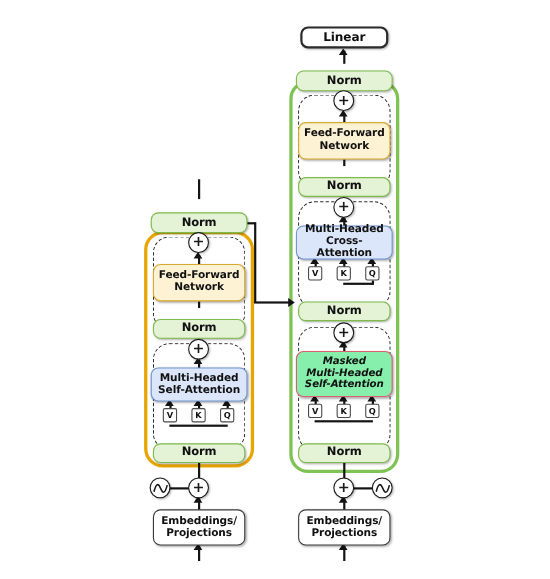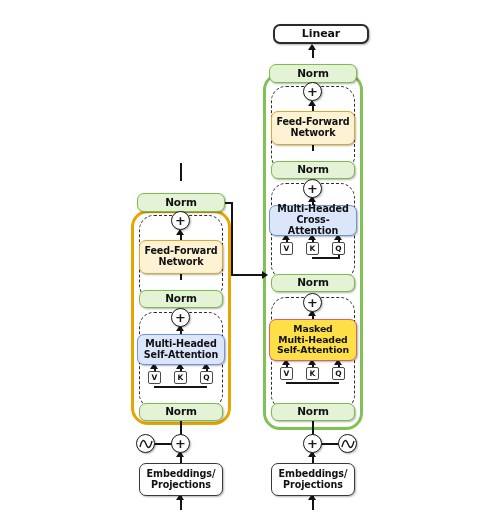--- a/index.html
+++ b/index.html
@@ -49,24 +49,25 @@
     font-size: 9.6px;
     padding: 2px 3px;
   }
   .node-attn {
     background: #dbe6fb;
     border: 1.8px solid #7094d4;
     font-size: 9.6px;
     padding: 2px 3px;
   }
   .node-masked {
-    background: #fde047;
+    background: #86efac;
     border: 1.8px solid #d9606f;
     font-size: 9.3px;
     padding: 18px 3px;
+    font-style: italic;
   }
   .node-embed {
     background: #ffffff;
     border: 1.6px solid #3a3a3a;
     font-size: 9.6px;
     padding: 2px 3px;
   }
 
   
   .resid {
@@ -246,21 +247,21 @@
   <div class="vline" style="left:180px; top:496px; height:14px;"></div>
   <div class="arrowhead" style="left:176px; top:494px;"></div>
 
   <div class="vline" style="left:231px; top:202px; height:73px;"></div>
   <div class="hline" style="left:231px; top:274px; width:35px;"></div>
   <div class="arrowhead right" style="left:262px; top:271px;"></div>
   <div class="hline" style="left:180px; top:202px; width:52px;"></div>
 
   <div class="stack stack-dec" style="left:263px; top:73px; width:100px; height:357px;"></div>
 
-  <div class="node node-linear" style="left:273px; top:24px; width:96px; height:20px;">Linear</div>
+  <div class="node node-linear" style="left:273px; top:24px; width:80px; height:20px;">Linear</div>
   <div class="vline" style="left:312px; top:46px; height:12px;"></div>
   <div class="arrowhead" style="left:308px; top:44px;"></div>
 
   <div class="node node-norm" style="left:269px; top:52px; width:88px; height:19px;">Norm</div>
   <div class="vline" style="left:312px; top:71px; height:8px;"></div>
 
   <div class="dot" style="left:310px; top:71px;"></div>
 
   <div class="resid inner" style="left:271px; top:86px; width:84px; height:85px;"></div>
 

